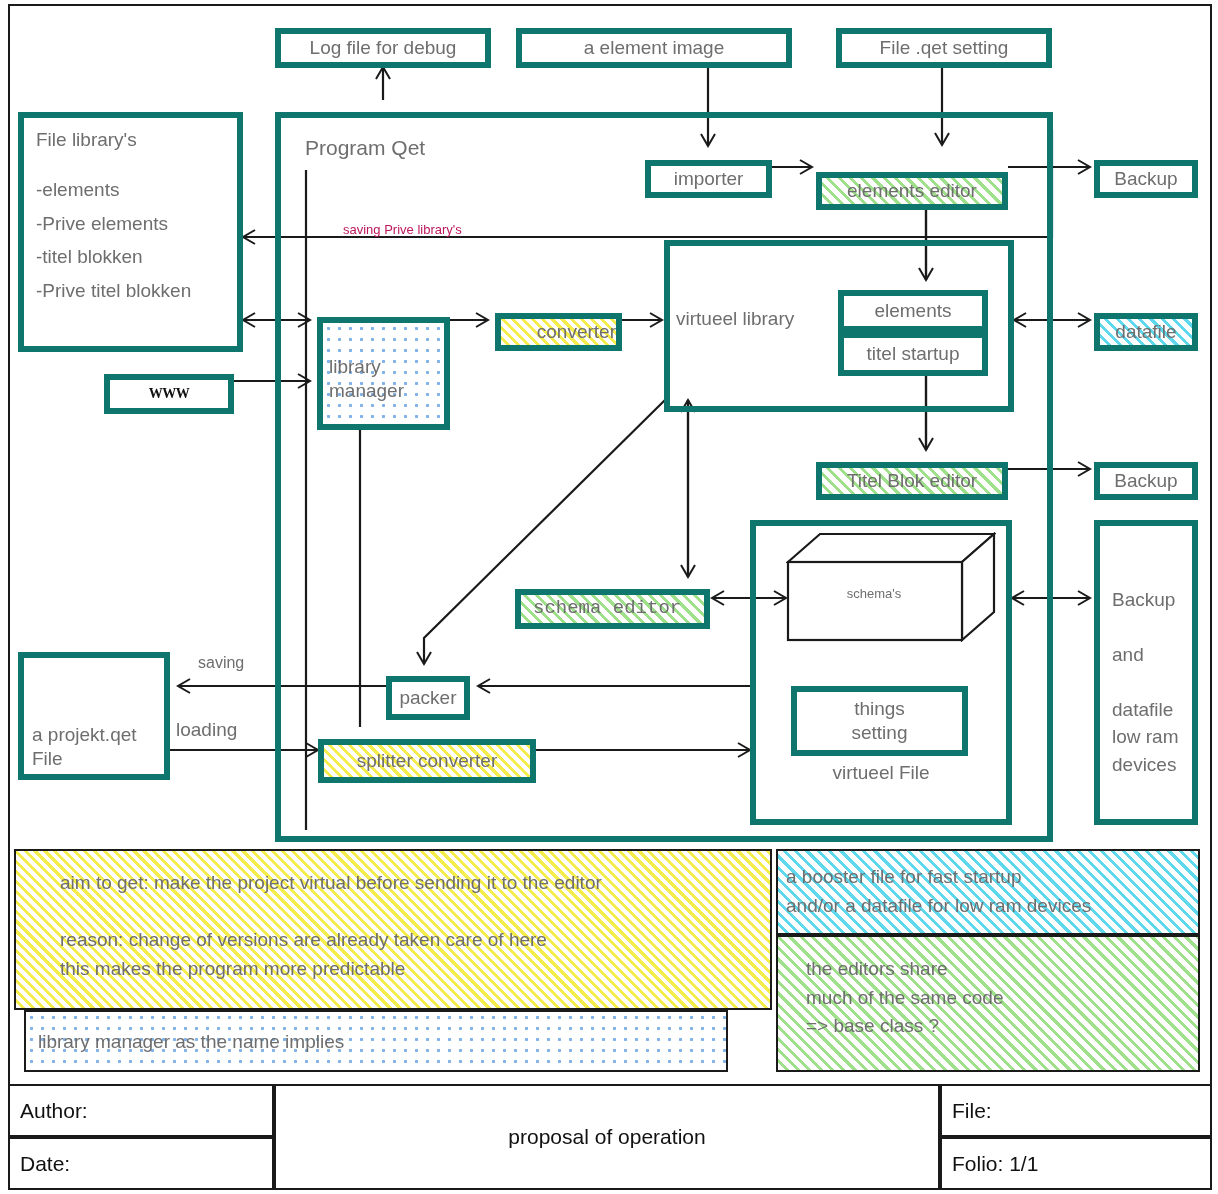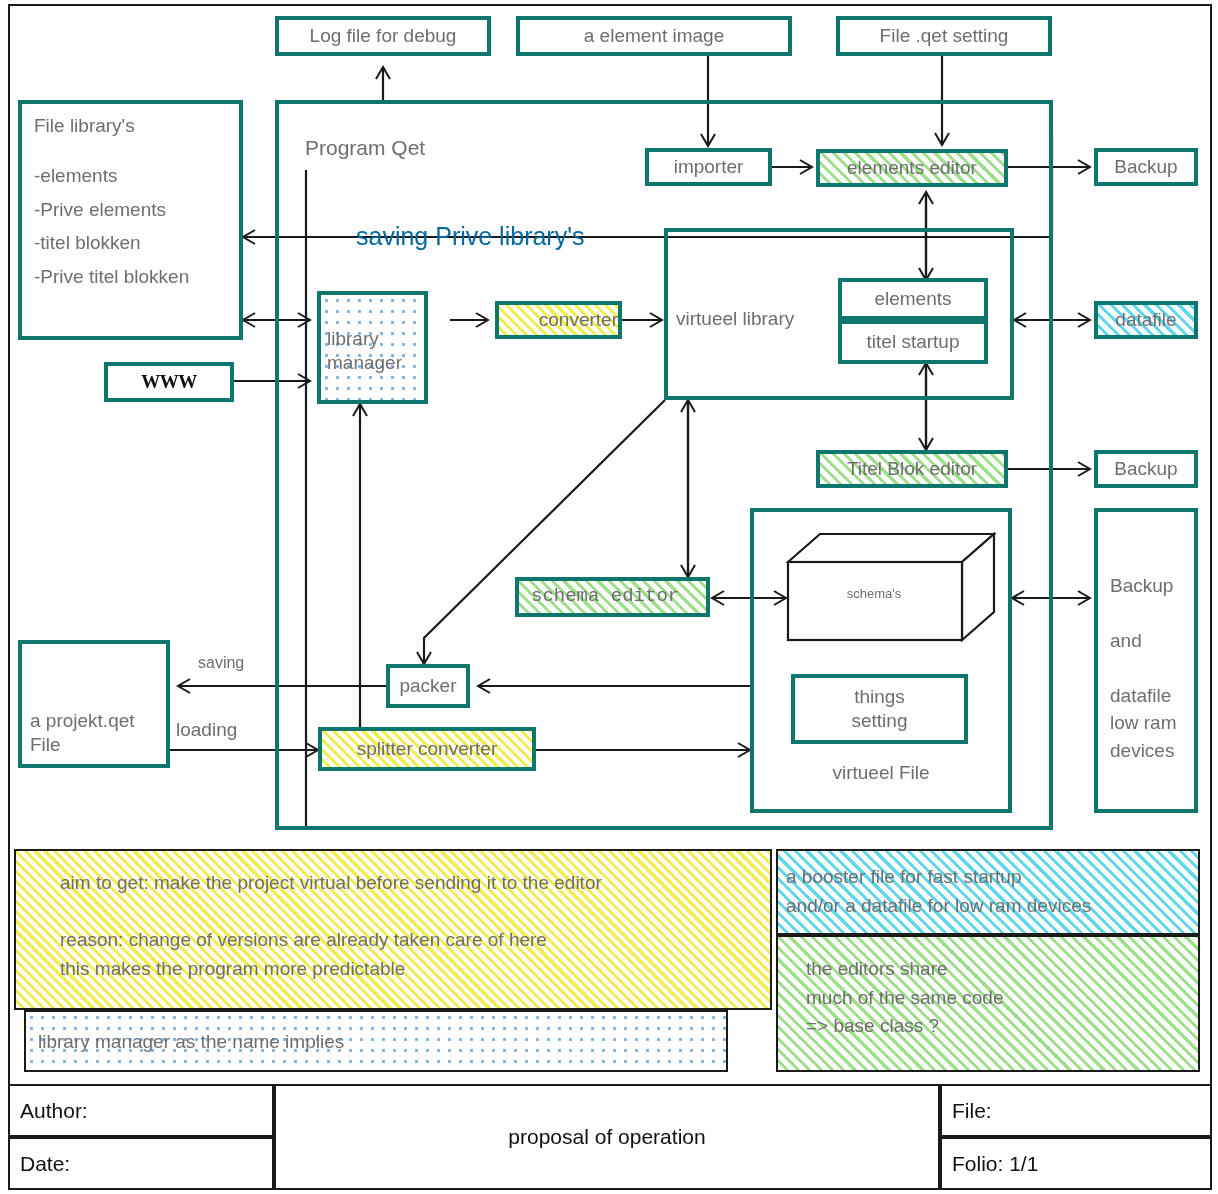--- a/index.html
+++ b/index.html
@@ -1,21 +1,21 @@
 <!DOCTYPE html>
 <html><head>
 <meta charset="utf-8">
 <style>
   html,body{margin:0;padding:0;background:#fff;}
   body{font-family:"Liberation Sans", sans-serif;}
   #page{position:relative;width:1218px;height:1194px;background:#fff;overflow:hidden;}
 
   
-  .box{position:absolute;box-sizing:border-box;border:4px solid #0f766e;background:#fff;
-       color:#6e6e6e;font-size:19px;line-height:1.25;}
+  .box{position:absolute;box-sizing:border-box;border:6px solid #0f766e;background:#fff;
+       color:#6e6e6e;font-size:19px;line-height:1.25;margin-top:12px;}
   .center{display:flex;align-items:center;justify-content:center;text-align:center;}
   .cl{display:flex;align-items:center;justify-content:flex-start;}
 
   
   .hatch-yellow{background-image:repeating-linear-gradient(45deg,
      transparent 0 4px,#f5ed4e 4px 7px);background-color:#fff;}
   .hatch-green{background-image:repeating-linear-gradient(45deg,
      transparent 0 5px,#9fe08a 5px 8px);background-color:#fff;}
   .hatch-cyan{background-image:repeating-linear-gradient(45deg,
      transparent 0 5px,#5fd8ee 5px 8px);background-color:#fff;}
@@ -28,21 +28,21 @@
   
   .legend{position:absolute;box-sizing:border-box;border:2px solid #1a1a1a;
           color:#6e6e6e;font-size:19px;line-height:1.5;}
   .legend .pad{padding:10px 14px;white-space:pre-line;}
 
   
   .tb{position:absolute;box-sizing:border-box;border:2px solid #1a1a1a;
       color:#111;font-size:21px;display:flex;align-items:center;}
   .tb.padl{padding-left:10px;}
 
-  .mono{font-family:"Liberation Serif", serif;font-weight:bold;color:#111;font-size:19px;
+  .mono{font-family:"Liberation Serif", serif;font-weight:bold;color:#111;font-size:14px;
         letter-spacing:-0.5px;}
   .outer{position:absolute;left:8px;top:4px;width:1204px;height:1186px;
          border:2px solid #1a1a1a;box-sizing:border-box;}
   .nofill{background:transparent;}
 </style>
 </head>
 <body>
 
 <div id="page">
 
@@ -135,34 +135,34 @@
     <div style="margin-top:6px">-elements</div>
     <div style="margin-top:10px">-Prive elements</div>
     <div style="margin-top:10px">-titel blokken</div>
     <div style="margin-top:10px">-Prive titel blokken</div>
   </div>
 
   <div class="box center" style="left:104px;top:362px;width:130px;height:40px;">
     <span class="mono">WWW</span>
   </div>
 
-  <div class="box dots-blue" style="left:317px;top:291px;width:111px;height:113px;padding:8px 6px;white-space:pre-line;">
+  <div class="box dots-blue" style="left:317px;top:305px;width:133px;height:113px;padding:8px 6px;white-space:pre-line;">
     <span>library
 manager</span>
   </div>
 
   <div class="box hatch-yellow center" style="left:495px;top:301px;width:127px;height:38px;justify-content:flex-end;">
     <span>converter</span>
   </div>
 
   <div class="box center" style="left:645px;top:148px;width:127px;height:38px;text-align:right;">
     <span>importer</span>
   </div>
 
-  <div class="box hatch-green center" style="left:816px;top:149px;width:192px;height:38px;">
+  <div class="box hatch-green center" style="left:816px;top:160px;width:192px;height:38px;">
     <span>elements editor</span>
   </div>
 
   <div class="box center" style="left:1094px;top:148px;width:104px;height:38px;">
     <span>Backup</span>
   </div>
 
   <div class="box nofill" style="left:664px;top:228px;width:350px;height:172px;"></div>
   <div style="position:absolute;left:676px;top:308px;color:#6e6e6e;font-size:19px;">virtueel library</div>
 
@@ -223,21 +223,21 @@
 
   <div class="box hatch-yellow center" style="left:318px;top:727px;width:218px;height:44px;">
     <span>splitter converter</span>
   </div>
 
   <div class="box" style="left:18px;top:640px;width:152px;height:128px;padding:40px 0 0 8px;white-space:pre-line;line-height:1.3;">
     <span>a projekt.qet
 File</span>
   </div>
 
-  <div style="position:absolute;left:356px;top:222px;color:#0369a1;font-size:25px;">saving Prive library's</div>
+  <div style="position:absolute;left:343px;top:222px;color:#be185d;font-size:13px;">saving Prive library's</div>
   <div style="position:absolute;left:198px;top:654px;color:#6e6e6e;font-size:16px;">saving</div>
   <div style="position:absolute;left:176px;top:719px;color:#6e6e6e;font-size:19px;">loading</div>
 
   <div class="legend hatch-yellow" style="left:14px;top:849px;width:758px;height:161px;">
     <div class="pad" style="padding:18px 0 0 44px;">aim to get: make the project virtual before sending it to the editor
 
 reason:      change of versions are already taken care of here
                  this makes the program more predictable</div>
   </div>
 

